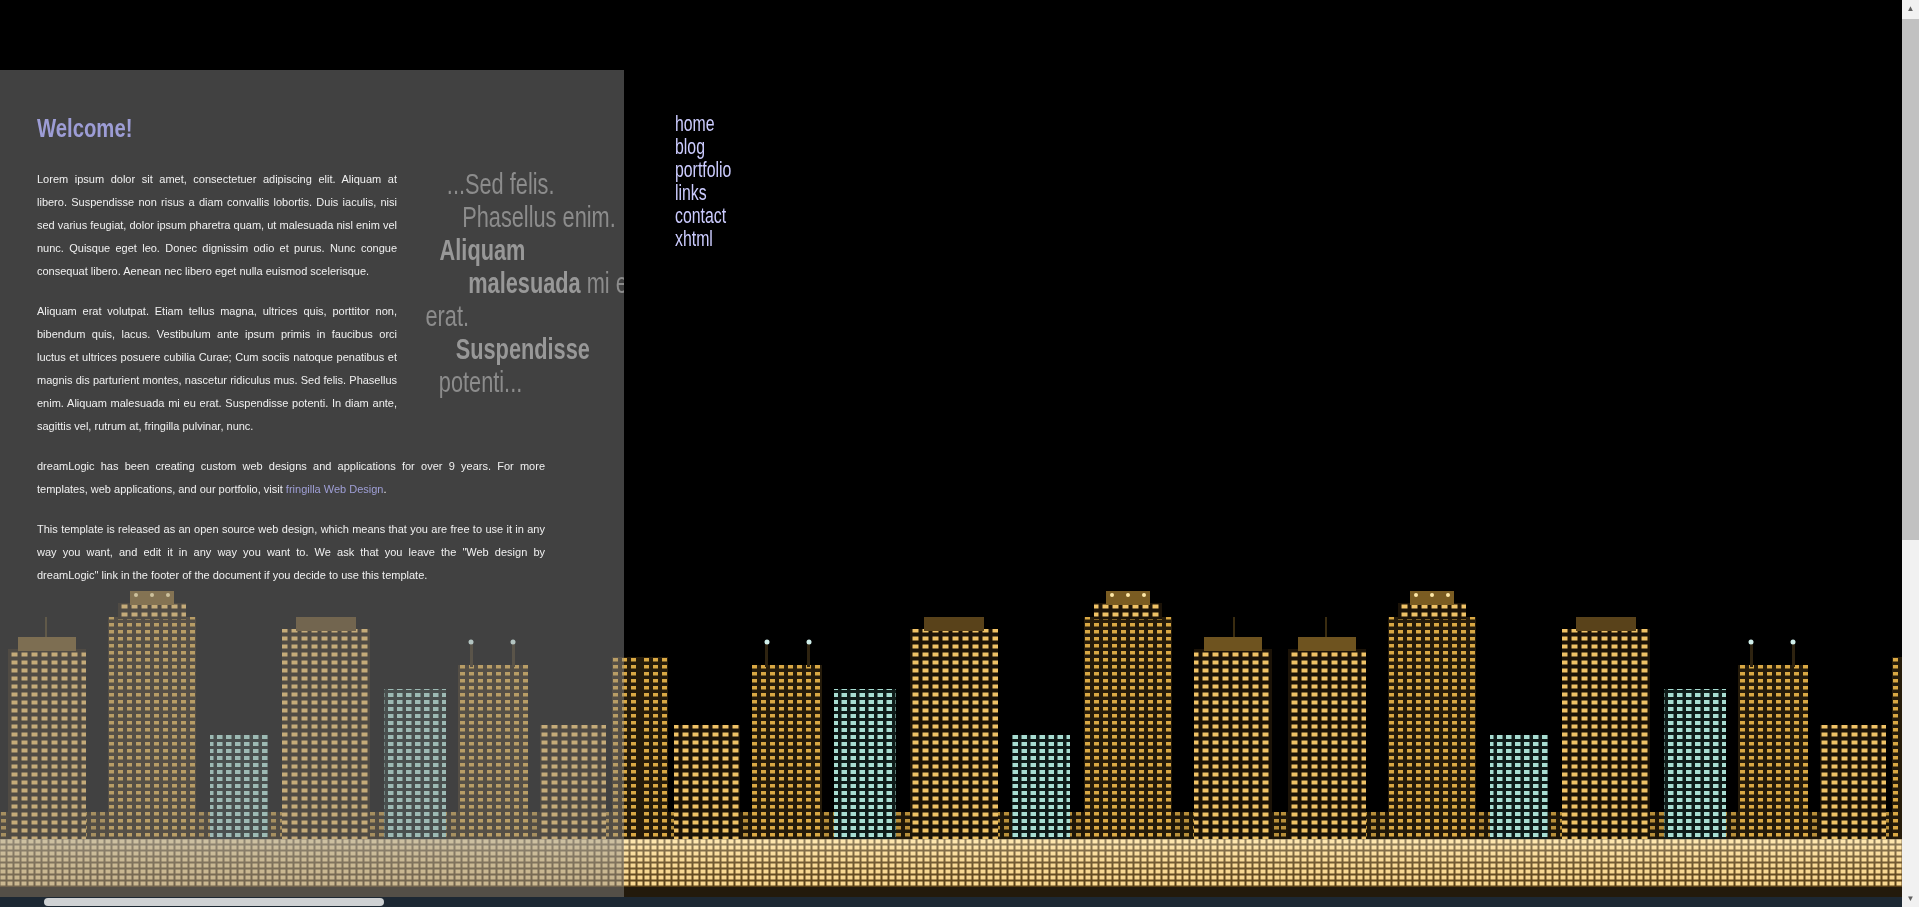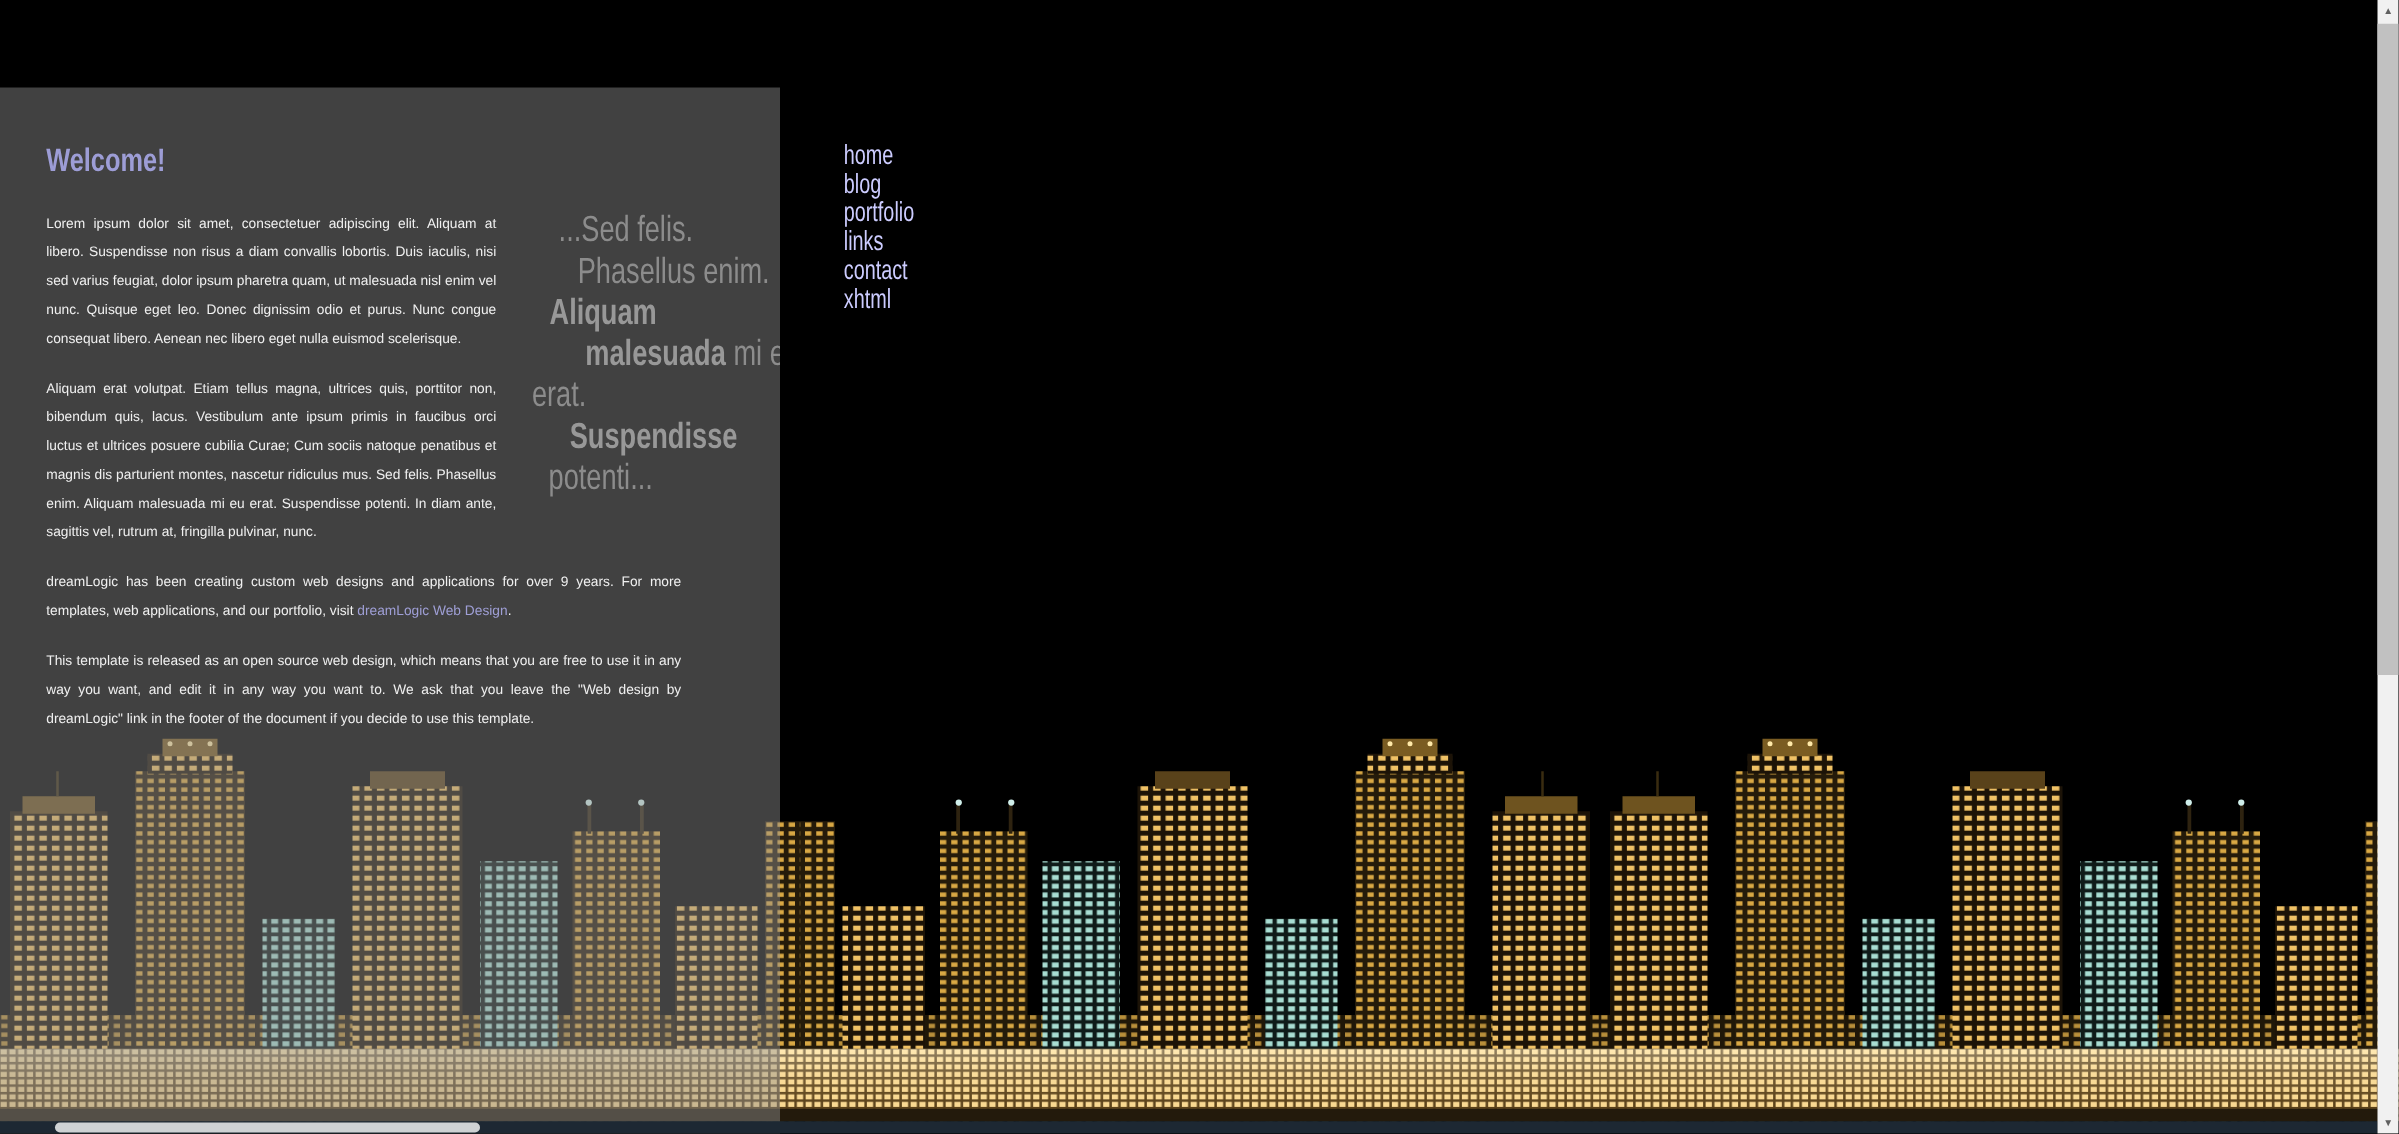--- a/index.html
+++ b/index.html
@@ -132,21 +132,21 @@
       <span class="qline"><span class="cr qb">Aliquam</span></span>
       <span class="qline"><span class="cr"><b class="qb">malesuada</b><span> mi eu</span></span></span>
       <span class="qline"><span class="cr">erat.</span></span>
       <span class="qline"><span class="cr qb">Suspendisse</span></span>
       <span class="qline"><span class="cr">potenti...</span></span>
     </blockquote>
 
     <p class="para">Lorem ipsum dolor sit amet, consectetuer adipiscing elit. Aliquam at libero. Suspendisse non risus a diam convallis lobortis. Duis iaculis, nisi sed varius feugiat, dolor ipsum pharetra quam, ut malesuada nisl enim vel nunc. Quisque eget leo. Donec dignissim odio et purus. Nunc congue consequat libero. Aenean nec libero eget nulla euismod scelerisque.</p>
     <p class="para">Aliquam erat volutpat. Etiam tellus magna, ultrices quis, porttitor non, bibendum quis, lacus. Vestibulum ante ipsum primis in faucibus orci luctus et ultrices posuere cubilia Curae; Cum sociis natoque penatibus et magnis dis parturient montes, nascetur ridiculus mus. Sed felis. Phasellus enim. Aliquam malesuada mi eu erat. Suspendisse potenti. In diam ante, sagittis vel, rutrum at, fringilla pulvinar, nunc.</p>
 
-    <p class="para"><span>dreamLogic has been creating custom web designs and applications for over 9 years. For more templates, web applications, and our portfolio, visit </span><a class="link">dreamLogic Web Design</a><span>.</span></p>
+    <p class="para"><span>dreamLogic has been creating custom web designs and applications for over 9 years. For more templates, web applications, and our portfolio, visit </span><a class="link">fringilla Web Design</a><span>.</span></p>
 
 
     <p class="para">This template is released as an open source web design, which means that you are free to use it in any way you want, and edit it in any way you want to. We ask that you leave the "Web design by dreamLogic" link in the footer of the document if you decide to use this template.</p>
   </div>
 
   <div class="hscroll">
     <div class="hthumb"></div>
   </div>
 
   <div class="vscroll">

